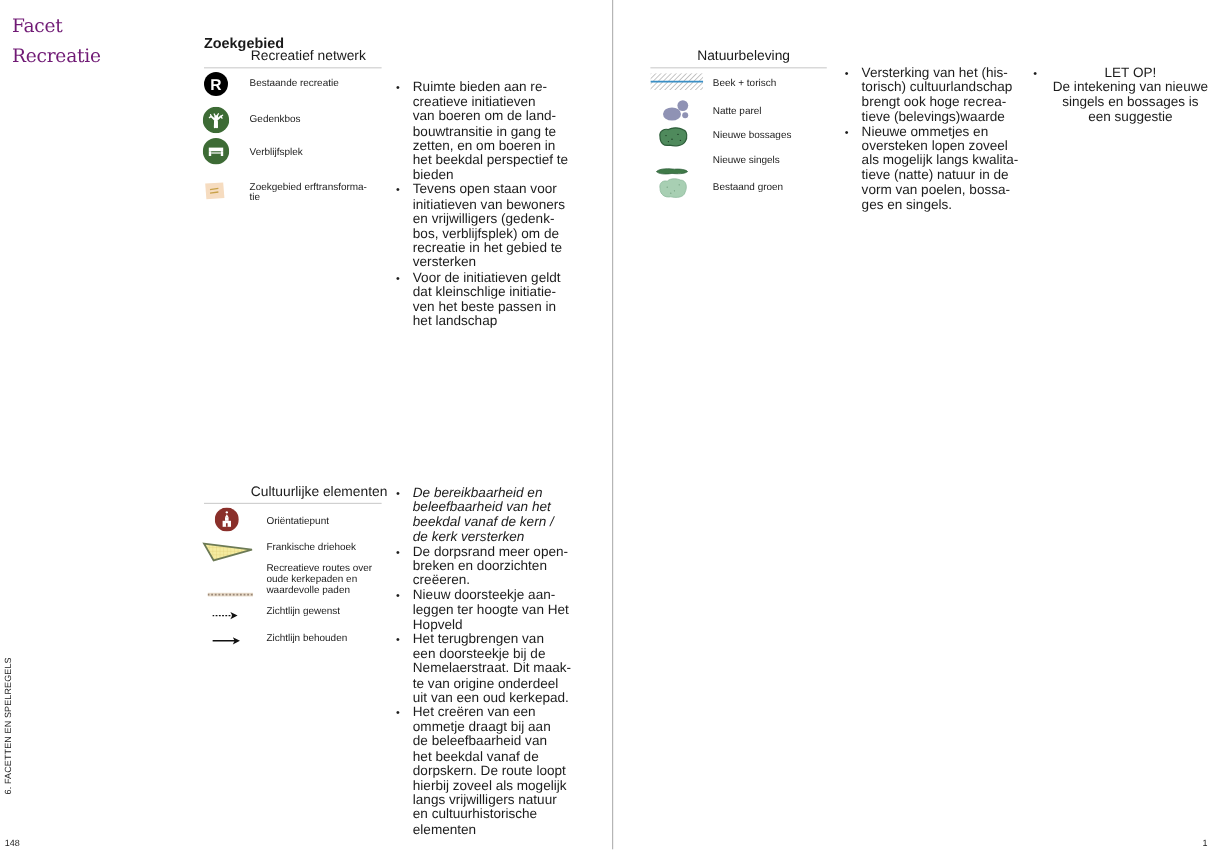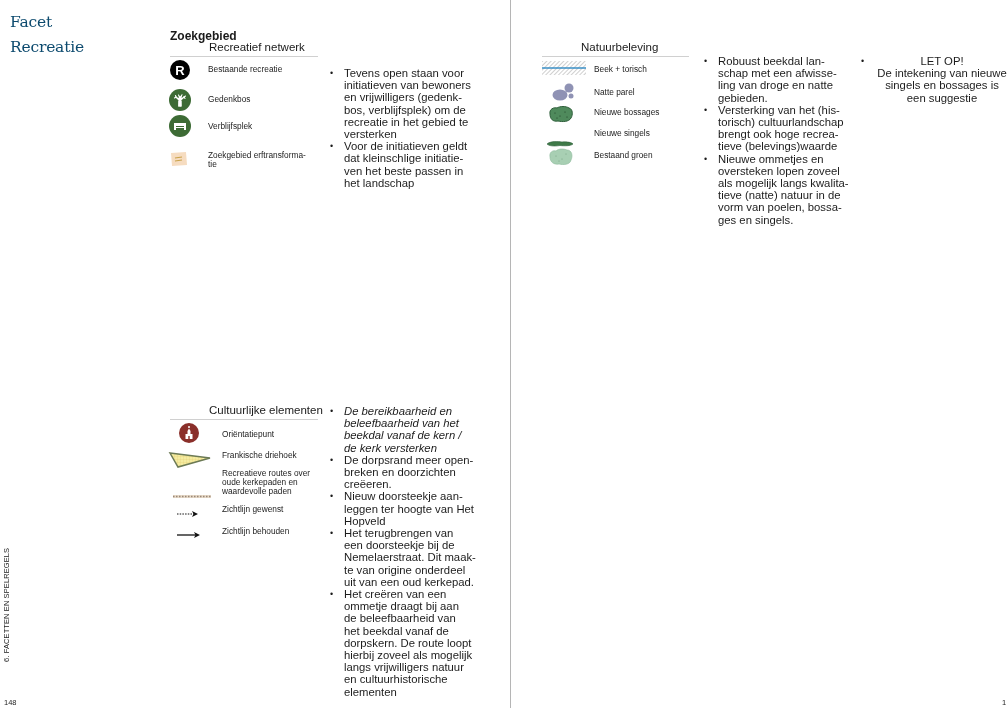--- a/index.html
+++ b/index.html
@@ -3,21 +3,21 @@
   <meta charset="utf-8">
   <style>
     * { box-sizing: border-box; margin: 0; padding: 0; }
     html, body { width: 1008px; height: 708px; background: #ffffff; overflow: hidden; }
     body { position: relative; font-family: "Liberation Sans", sans-serif; color: #1a1a1a; }
 
     .abs { position: absolute; }
 
     .facet-title {
       font-family: "DejaVu Serif", "Liberation Serif", serif;
-      font-size: 15.5px; line-height: 24px; color: #0c4a6e;
+      font-size: 15.5px; line-height: 24px; color: #701a75;
       left: 10px; top: 10px; letter-spacing: -0.2px;
     }
     .facet-title div { height: 25px; }
 
     .page-divider { left: 510px; top: 0; width: 1px; height: 708px; background: #b5b5b5; }
 
     .side-label {
       left: 2px; top: 662px; transform-origin: left top; transform: rotate(-90deg);
       font-size: 7.5px; color: #222; white-space: nowrap; letter-spacing: 0.1px;
     }
@@ -89,20 +89,27 @@
         <path d="M5 7 L12 6 M5 10 L12 9" stroke="#c9a24a" stroke-width="1.1"></path>
       </svg>
     </div>
     <div class="legend-label" style="left:208px; top:151px;">
       <div>Zoekgebied erftransforma-</div>
       <div>tie</div>
     </div>
   </div>
 
   <ul class="abs bullets" style="left:328px; top:67px; width:175px;">
+    <li style="white-space:pre-line;">Ruimte bieden aan re-
+creatieve initiatieven
+van boeren om de land-
+bouwtransitie in gang te
+zetten, en om boeren in
+het beekdal perspectief te
+bieden</li>
     <li style="white-space:pre-line;">Tevens open staan voor
 initiatieven van bewoners
 en vrijwilligers (gedenk-
 bos, verblijfsplek) om de
 recreatie in het gebied te
 versterken</li>
     <li style="white-space:pre-line;">Voor de initiatieven geldt
 dat kleinschlige initiatie-
 ven het beste passen in
 het landschap</li>
@@ -248,24 +255,20 @@
         <circle cx="8" cy="9" r="0.5" fill="#6d9a7a"></circle>
           <circle cx="14" cy="12" r="0.5" fill="#6d9a7a"></circle>
           <circle cx="18" cy="7" r="0.5" fill="#6d9a7a"></circle>
           <circle cx="11" cy="14" r="0.5" fill="#6d9a7a"></circle>
       </svg>
     </div>
     <div class="legend-label" style="left:594px; top:151px;">Bestaand groen</div>
   </div>
 
   <ul class="abs bullets" style="left:702px; top:55px; width:155px;">
-    <li style="white-space:pre-line;">Robuust beekdal lan-
-schap met een afwisse-
-ling van droge en natte
-gebieden.</li>
     <li style="white-space:pre-line;">Versterking van het (his-
 torisch) cultuurlandschap
 brengt ook hoge recrea-
 tieve (belevings)waarde</li>
     <li style="white-space:pre-line;">Nieuwe ommetjes en
 oversteken lopen zoveel
 als mogelijk langs kwalita-
 tieve (natte) natuur in de
 vorm van poelen, bossa-
 ges en singels.</li>

